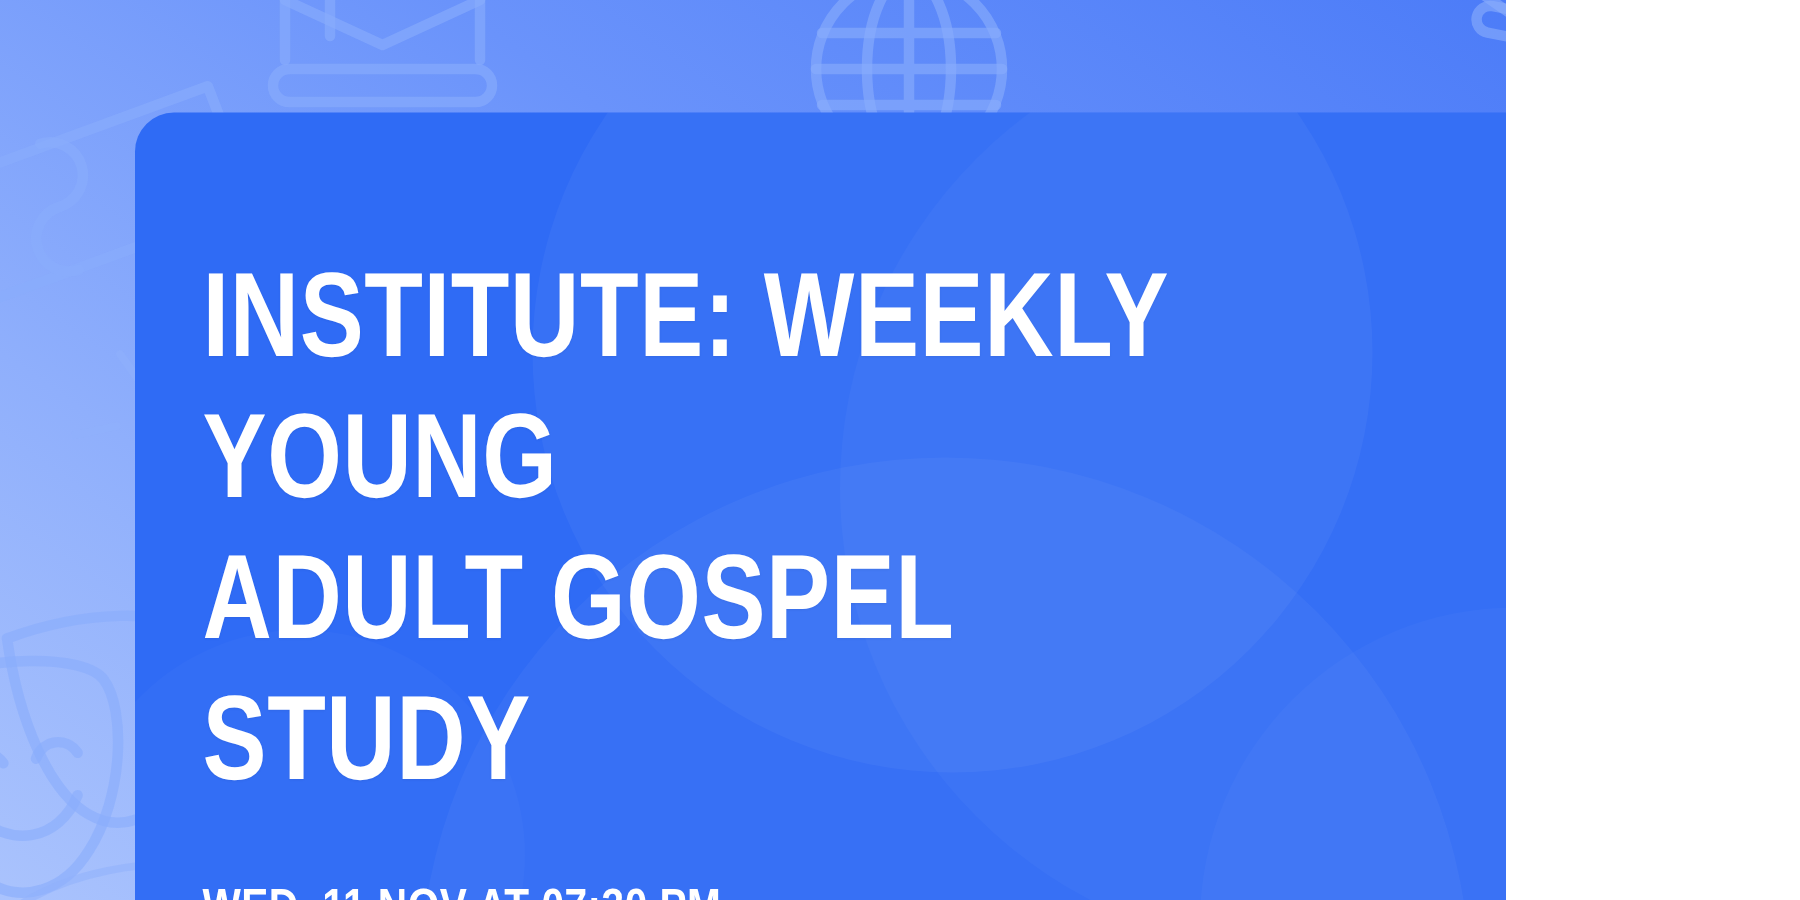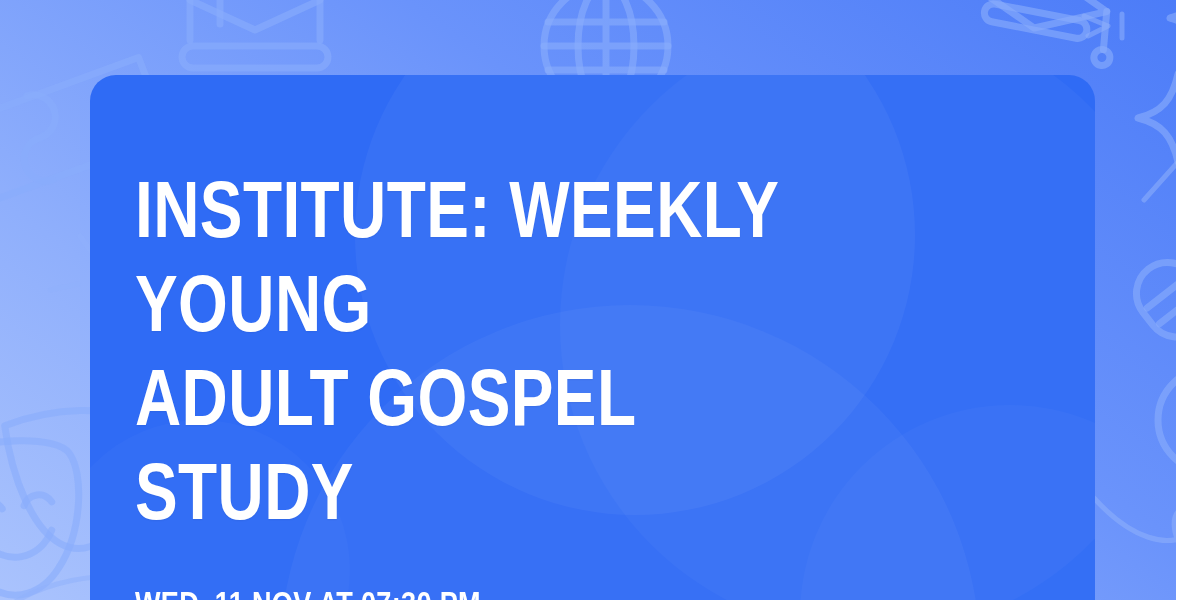--- a/index.html
+++ b/index.html
@@ -6,21 +6,21 @@
   * { margin:0; padding:0; box-sizing:border-box; }
 
   html, body {
     width:1200px; height:600px;
     overflow:hidden;
     font-family:"Liberation Sans", sans-serif;
   }
 
   #banner {
     position:relative;
-    width:1176px; height:600px;
+    width:1004px; height:600px;
     overflow:hidden;
     background:#5eead4;
   }
 
   
   .bg-gradient {
     position:absolute; inset:0;
     background:linear-gradient(215deg, #4C7CF8 0%, #6A93FB 38%, #8FAFFC 72%, #AAC3FD 100%);
   }
 

